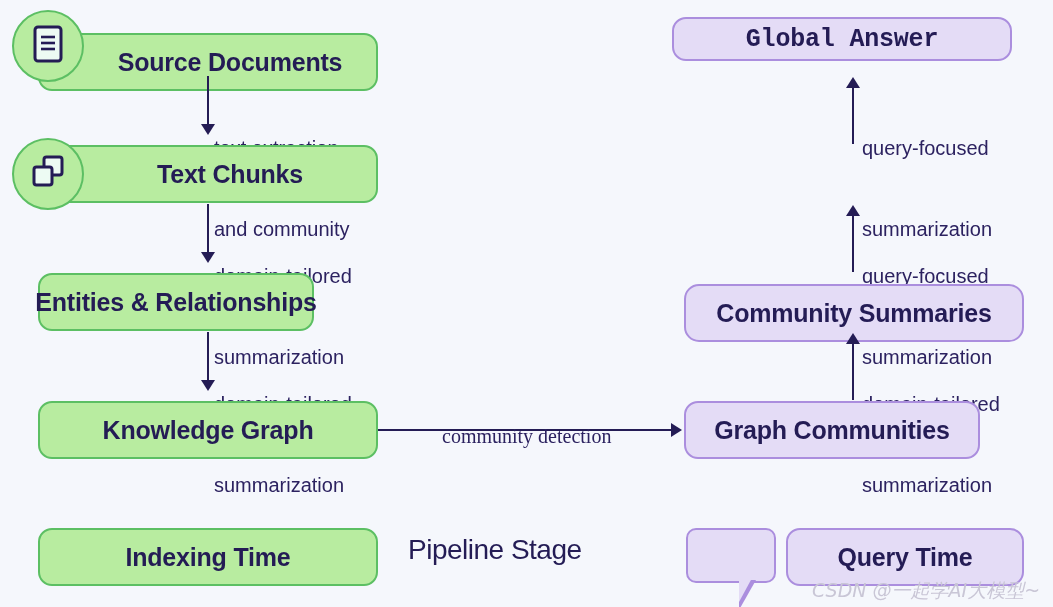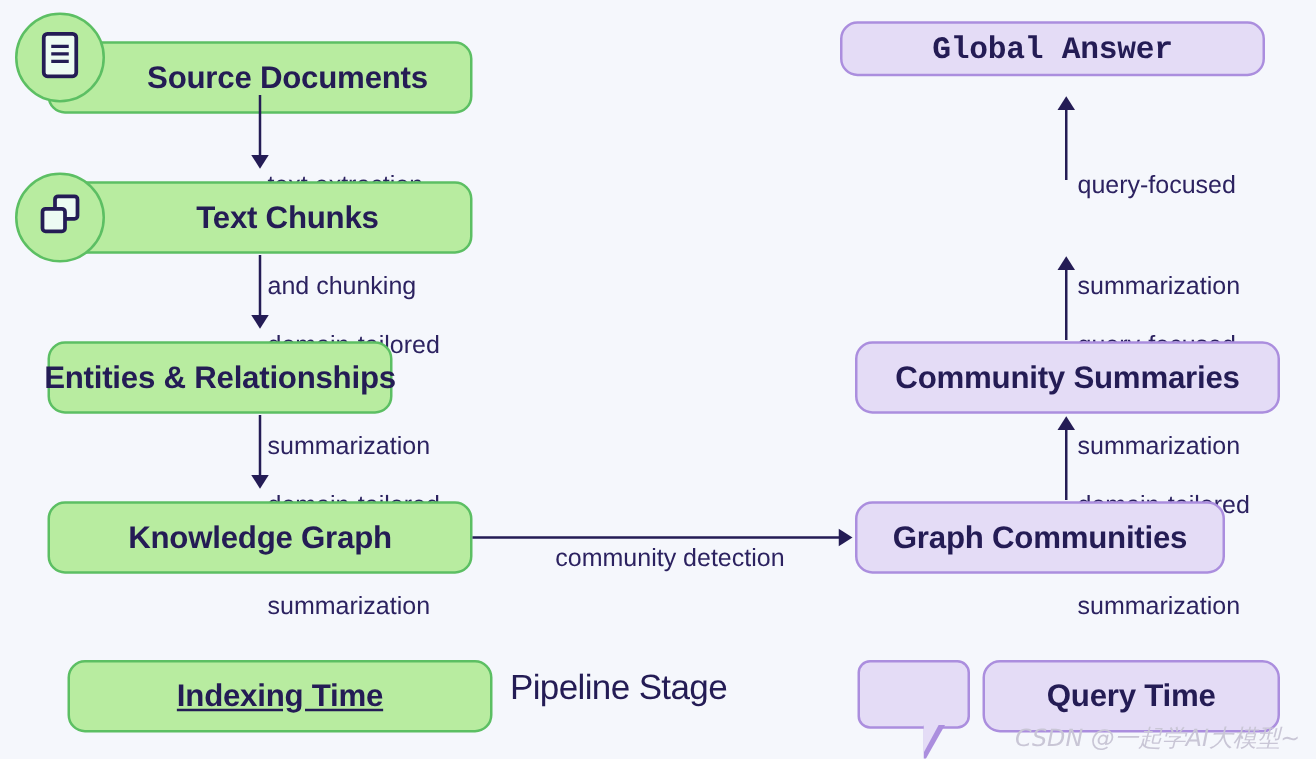--- a/index.html
+++ b/index.html
@@ -150,21 +150,21 @@
         <line x1="10" y1="18" x2="24" y2="18" stroke="#241c55" stroke-width="2.6"></line>
         <line x1="10" y1="24" x2="24" y2="24" stroke="#241c55" stroke-width="2.6"></line>
       </svg>
     </span>
   </div>
 
   <div class="edge-line v-line" style="left:207px; top:76px; height:50px;"></div>
   <div class="arrow-down" style="left:201px; top:124px;"></div>
   <div class="edge-label" style="left:214px; top:81px;">
     <div>text extraction</div>
-    <div>and chunking</div>
+    <div>and community</div>
   </div>
 
   <div class="node green" style="left:38px; top:145px; width:340px; height:58px; padding-left:44px;">
     <span>Text Chunks</span>
   </div>
   <div class="badge" style="left:12px; top:138px;">
     <span>
       <svg width="36" height="36" viewBox="0 0 36 36">
         <rect x="14" y="3" width="18" height="18" rx="2.5" fill="#edfbf3" stroke="#241c55" stroke-width="3"></rect>
         <rect x="4" y="13" width="18" height="18" rx="2.5" fill="#edfbf3" stroke="#241c55" stroke-width="3"></rect>
@@ -189,21 +189,21 @@
     <div>domain-tailored</div>
     <div>summarization</div>
   </div>
 
   <div class="node green" style="left:38px; top:401px; width:340px; height:58px;text-align:center;">
     <span>Knowledge Graph</span>
   </div>
 
   <div class="edge-line h-line" style="left:378px; top:429px; width:294px;"></div>
   <div class="arrow-right" style="left:671px; top:423px;"></div>
-  <div class="edge-label" style="left:422px; top:407px;">
+  <div class="edge-label" style="left:422px; top:396px;font-family:Liberation Serif, serif;">
     <span>community detection</span>
   </div>
 
   <div class="node purple" style="left:672px; top:17px; width:340px; height:44px;font-family:Liberation Mono, monospace;">
     <span>Global Answer</span>
   </div>
 
   <div class="edge-line v-line" style="left:852px; top:88px; height:56px;"></div>
   <div class="arrow-up" style="left:846px; top:77px;"></div>
   <div class="edge-label" style="left:862px; top:81px;">
@@ -212,36 +212,36 @@
   </div>
 
 
   <div class="edge-line v-line" style="left:852px; top:216px; height:56px;"></div>
   <div class="arrow-up" style="left:846px; top:205px;"></div>
   <div class="edge-label" style="left:862px; top:209px;">
     <div>query-focused</div>
     <div>summarization</div>
   </div>
 
-  <div class="node purple" style="left:684px; top:273px; width:340px; height:58px;">
+  <div class="node purple" style="left:684px; top:284px; width:340px; height:58px;border-radius:15px;">
     <span>Community Summaries</span>
   </div>
 
   <div class="edge-line v-line" style="left:852px; top:344px; height:56px;"></div>
   <div class="arrow-up" style="left:846px; top:333px;"></div>
   <div class="edge-label" style="left:862px; top:337px;">
     <div>domain-tailored</div>
     <div>summarization</div>
   </div>
 
   <div class="node purple" style="left:684px; top:401px; width:296px; height:58px;">
     <span>Graph Communities</span>
   </div>
 
-  <div class="node green" style="left:54px; top:528px; width:340px; height:58px;text-decoration:underline;">
+  <div class="node green" style="left:38px; top:528px; width:340px; height:58px;">
     <span>Indexing Time</span>
   </div>
 
   <div class="legend-title" style="left:408px; top:534px;">Pipeline Stage</div>
 
   <div class="bubble" style="left:686px; top:528px; width:90px; height:55px;"></div>
   <div class="bubble-tail" style="left:739px; top:580px;"></div>
   <div class="bubble-tail-inner" style="left:739px; top:578px;"></div>
 
   <div class="node purple" style="left:786px; top:528px; width:238px; height:58px;">

